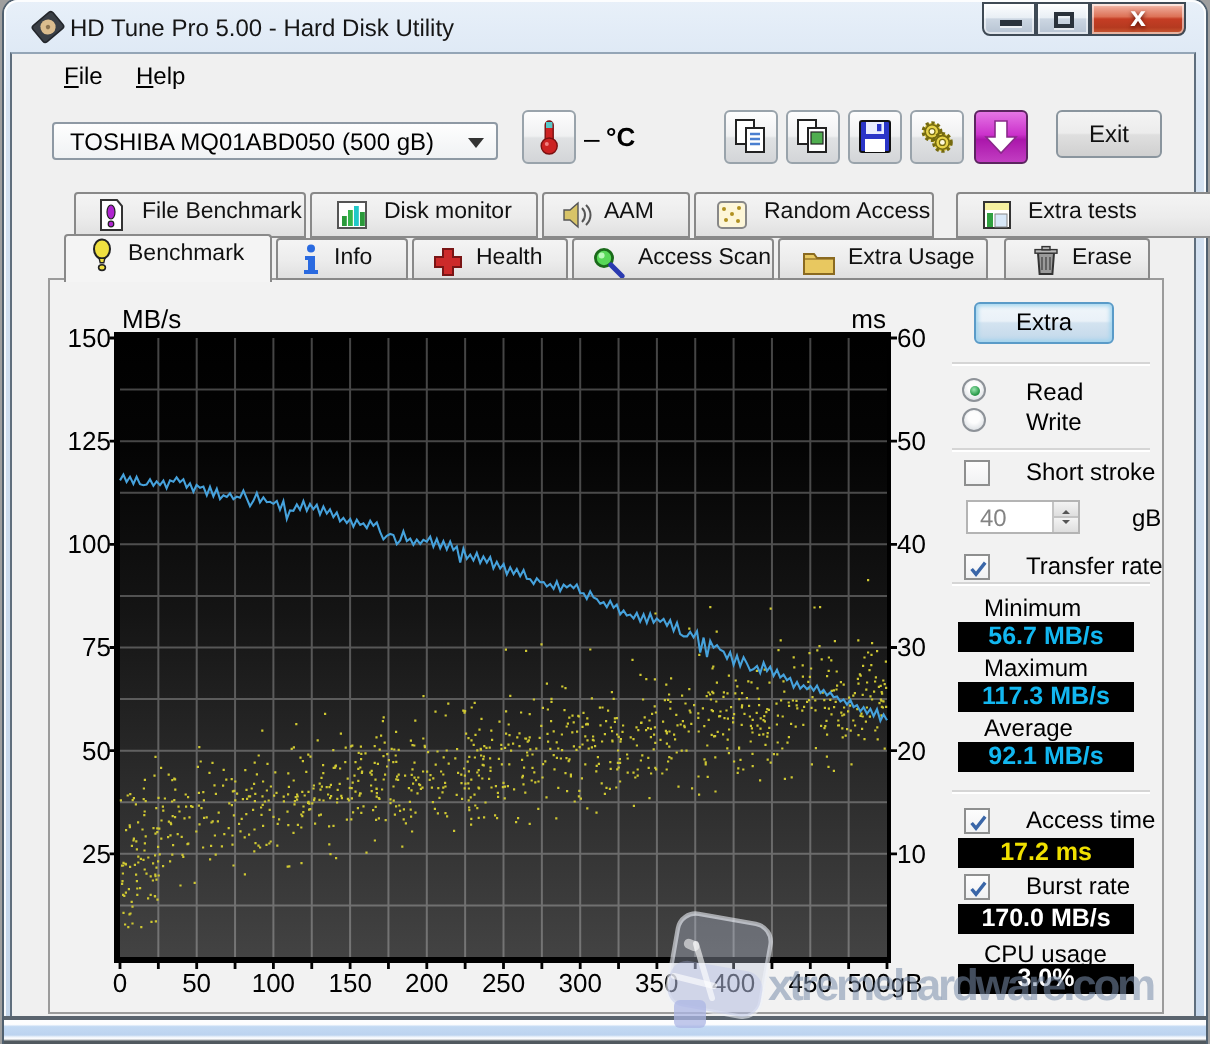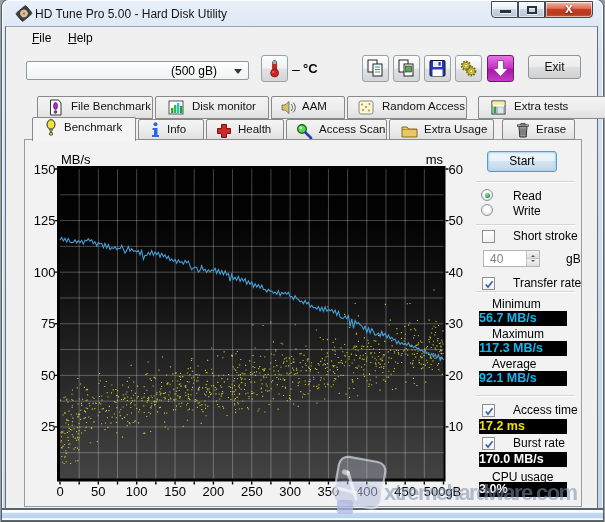--- a/index.html
+++ b/index.html
@@ -11,21 +11,21 @@
 .capbtn { position:absolute; top:1px; height:17px; border:1px solid #3f4a55; box-shadow:inset 0 0 0 1px rgba(255,255,255,.55); z-index:3; }
 #client { position:absolute; left:5px; top:26px; width:593px; height:483px; background:#f0f0f0; border:1px solid #5f6e7d; border-top-color:#94a5b6; z-index:1; }
 .tab { position:absolute; border:1px solid #898989; border-radius:2px 2px 0 0;
   background:linear-gradient(180deg,#f4f4f4 0%,#ececec 55%,#e0e0e0 100%); font-size:11.5px; color:#111; z-index:3; }
 .tab .tl { position:absolute; top:3px; white-space:nowrap; }
 .tabic { position:absolute; top:2px; }
 #tab-active { background:#f4f4f4; z-index:4; border-bottom:none; }
 #panel { position:absolute; left:24px; top:139px; width:558px; height:368px; background:#f2f2f2; border:1px solid #9b9b9b; z-index:2; }
 .sep { position:absolute; width:99px; height:2px; background:linear-gradient(180deg,#d5d5d5 50%,#ffffff 50%); z-index:5; }
 .vbox { position:absolute; left:479px; width:88px; height:15px; background:#000; color:#12b7f0;
-  font-size:12.5px; font-weight:bold; text-align:left; line-height:15px; z-index:5; }
+  font-size:12.5px; font-weight:bold; text-align:center; line-height:15px; z-index:5; }
 .lab { position:absolute; font-size:12px; color:#000; z-index:5;margin-left:13px; }
 .cb svg { position:absolute; left:0.5px; top:0.5px; }
 .cb { position:absolute; width:13px; height:13px; background:linear-gradient(180deg,#fdfdfd,#f1f2f3); border:1px solid #8e8f8f; z-index:5; }
 .rad { position:absolute; width:12px; height:12px; border-radius:50%; z-index:5;
   background:radial-gradient(circle at 50% 38%, #fdfdfd 35%, #e4e7ea 70%, #cdd2d6 100%); border:1px solid #8d9298; }
 .rad.on::after { content:""; position:absolute; left:2.5px; top:2.5px; width:5px; height:5px; border-radius:50%;
   background:radial-gradient(circle at 40% 35%, #9ae6b0, #2f9e4f 60%, #1e7a38 100%); }
 .tbtn { position:absolute; top:55px; width:27px; height:27px; border:1px solid #99a3ab; border-radius:3px; z-index:2;
   background:linear-gradient(180deg,#fdfdfd 0%,#f0f1f2 48%,#e0e2e4 52%,#d3d5d8 100%); }
 </style></head>
@@ -45,20 +45,21 @@
       <rect x="2.5" y="3.2" width="13" height="10.6" rx="1.5" fill="#3a3f46" stroke="#23262b" stroke-width="0.8"></rect>
 <circle cx="9" cy="8.5" r="3.8" fill="#dcbd8e"></circle>
       <circle cx="9" cy="8.5" r="1.1" fill="#8c7350"></circle>
     </g>
   </svg>
 <div class="abs" style="left:35px;top:7px;font-size:12px;color:#151515;z-index:3">HD Tune Pro 5.00 - Hard Disk Utility</div>
 <div id="client"></div>
 <div class="abs lab" style="left:19px;top:31px"><u>F</u>ile</div>
 <div class="abs lab" style="left:55px;top:31px"><u>H</u>elp</div>
 <div class="abs" style="left:26px;top:61px;width:223px;height:19px;background:linear-gradient(180deg,#fefefe,#f0f2f4);border:1px solid #8e99a4;border-radius:2px;z-index:2">
+<span class="abs" style="left:8px;top:2px;font-size:12px">TOSHIBA MQ01ABD050</span>
 <span class="abs" style="left:144px;top:2px;font-size:12px">(500 gB)</span>
 <span class="abs" style="right:6px;top:7px;width:0;height:0;border:4px solid transparent;border-top:5px solid #333"></span>
   </div>
 <div class="tbtn" style="left:261px">
 <svg width="25" height="25" viewBox="0 0 25 25">
 <rect x="10.6" y="4.5" width="4" height="11" rx="2" fill="#cc2222" stroke="#7a1010" stroke-width=".7"></rect>
 <rect x="11" y="5" width="3.2" height="3" fill="#58c8c8"></rect>
 <circle cx="12.6" cy="17" r="4" fill="#cc2222" stroke="#7a1010" stroke-width=".7"></circle>
 <circle cx="11.4" cy="16" r="1" fill="#f08080"></circle>
     </svg></div>
@@ -232,21 +233,21 @@
 <text x="175.1" y="496" text-anchor="middle">150</text>
 <text x="213.4" y="496" text-anchor="middle">200</text>
 <text x="251.8" y="496" text-anchor="middle">250</text>
 <text x="290.1" y="496" text-anchor="middle">300</text>
 <text x="328.4" y="496" text-anchor="middle">350</text>
 <text x="366.8" y="496" text-anchor="middle">400</text>
 <text x="405.1" y="496" text-anchor="middle">450</text>
 <text x="442.5" y="496" text-anchor="middle">500gB</text>
 </g>
   </svg>
-<div class="abs" style="left:487px;top:151px;width:70px;height:21px;border:1px solid #5a9bc8;border-radius:3px;background:linear-gradient(180deg,#f1f6fa 0%,#e9f1f8 45%,#d3e3f0 50%,#c2d8ea 100%);box-shadow:inset 0 0 2px 1px #9fd4ef;font-size:12px;color:#000;text-align:center;line-height:19px;z-index:5">Start</div>
+<div class="abs" style="left:487px;top:151px;width:70px;height:21px;border:1px solid #5a9bc8;border-radius:3px;background:linear-gradient(180deg,#f1f6fa 0%,#e9f1f8 45%,#d3e3f0 50%,#c2d8ea 100%);box-shadow:inset 0 0 2px 1px #9fd4ef;font-size:12px;color:#000;text-align:center;line-height:19px;z-index:5">Extra</div>
 <div class="sep" style="left:476px;top:180.5px"></div>
 <div class="sep" style="left:476px;top:224px"></div>
 <div class="sep" style="left:476px;top:290.5px"></div>
 <div class="sep" style="left:476px;top:395px"></div>
 <div class="rad on" style="left:481px;top:189px"></div>
 <div class="lab" style="left:500px;top:189px">Read</div>
 <div class="rad" style="left:481px;top:204px"></div>
 <div class="lab" style="left:500px;top:204px">Write</div>
 <div class="cb" style="left:482px;top:230px"></div>
 <div class="lab" style="left:500px;top:229px">Short stroke</div>

